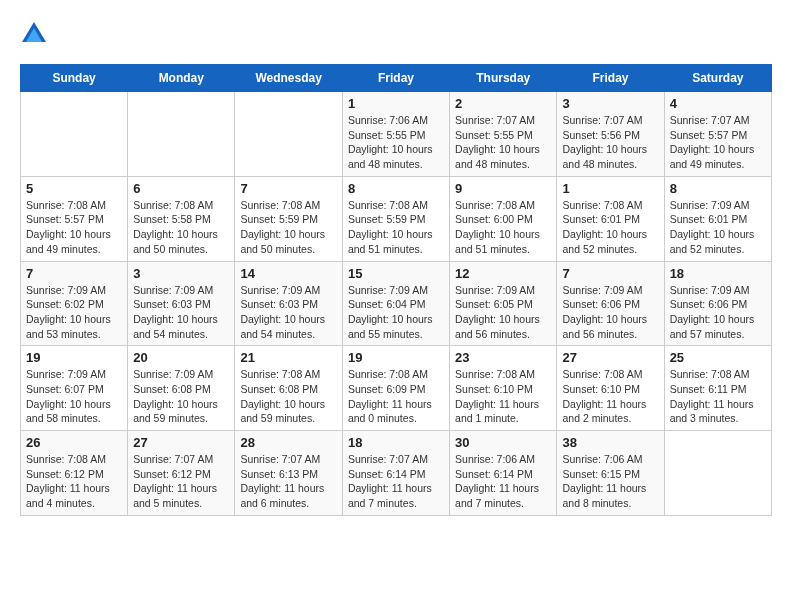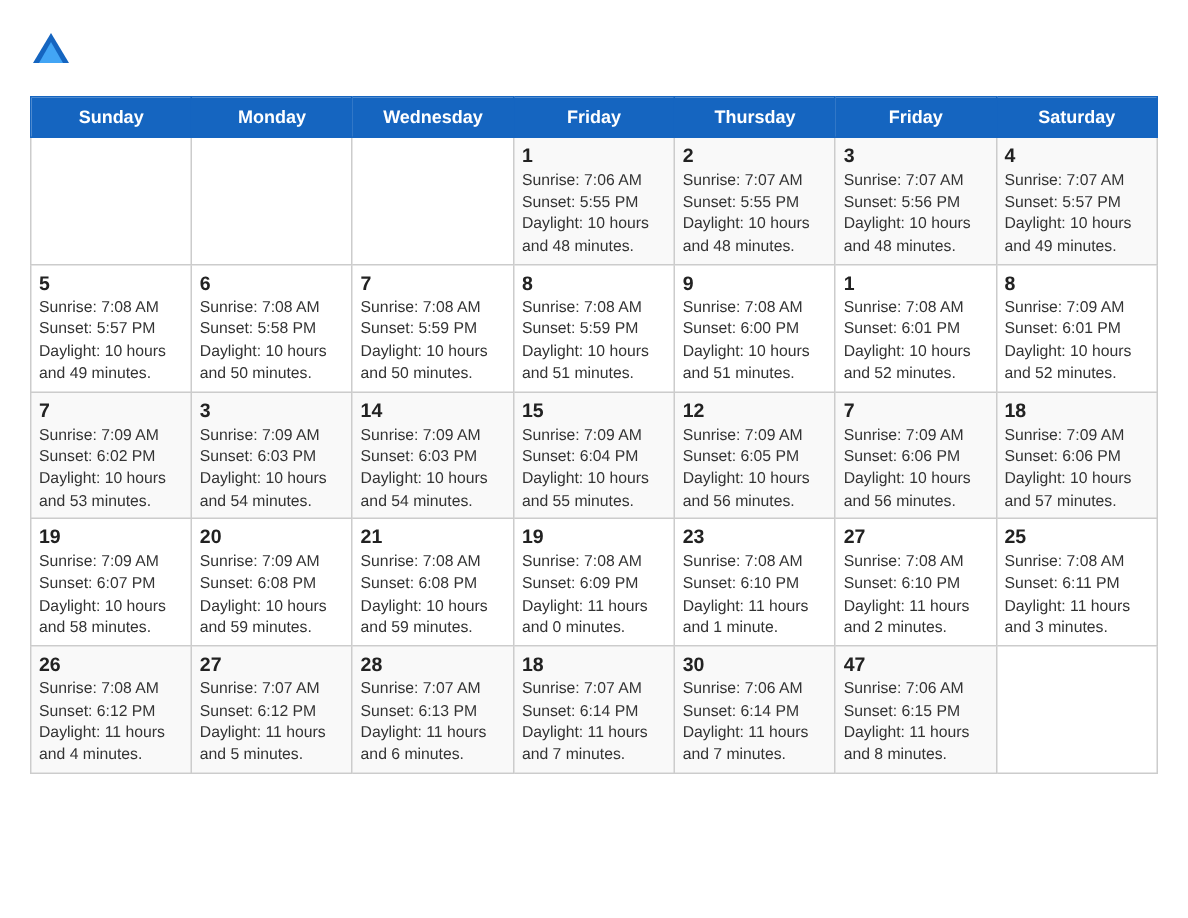--- a/index.html
+++ b/index.html
@@ -253,20 +253,20 @@
           </td>
           <td>
             <span class="day-number">18</span>
             <div class="day-info">Sunrise: 7:07 AM<br>Sunset: 6:14 PM<br>Daylight: 11 hours<br>and 7 minutes.</div>
           </td>
           <td>
             <span class="day-number">30</span>
             <div class="day-info">Sunrise: 7:06 AM<br>Sunset: 6:14 PM<br>Daylight: 11 hours<br>and 7 minutes.</div>
           </td>
           <td>
-            <span class="day-number">47</span>
+            <span class="day-number">38</span>
             <div class="day-info">Sunrise: 7:06 AM<br>Sunset: 6:15 PM<br>Daylight: 11 hours<br>and 8 minutes.</div>
           </td>
           <td class="empty-cell"></td>
         </tr>
       </tbody>
   </table>
 </div>
 
 </body></html>

